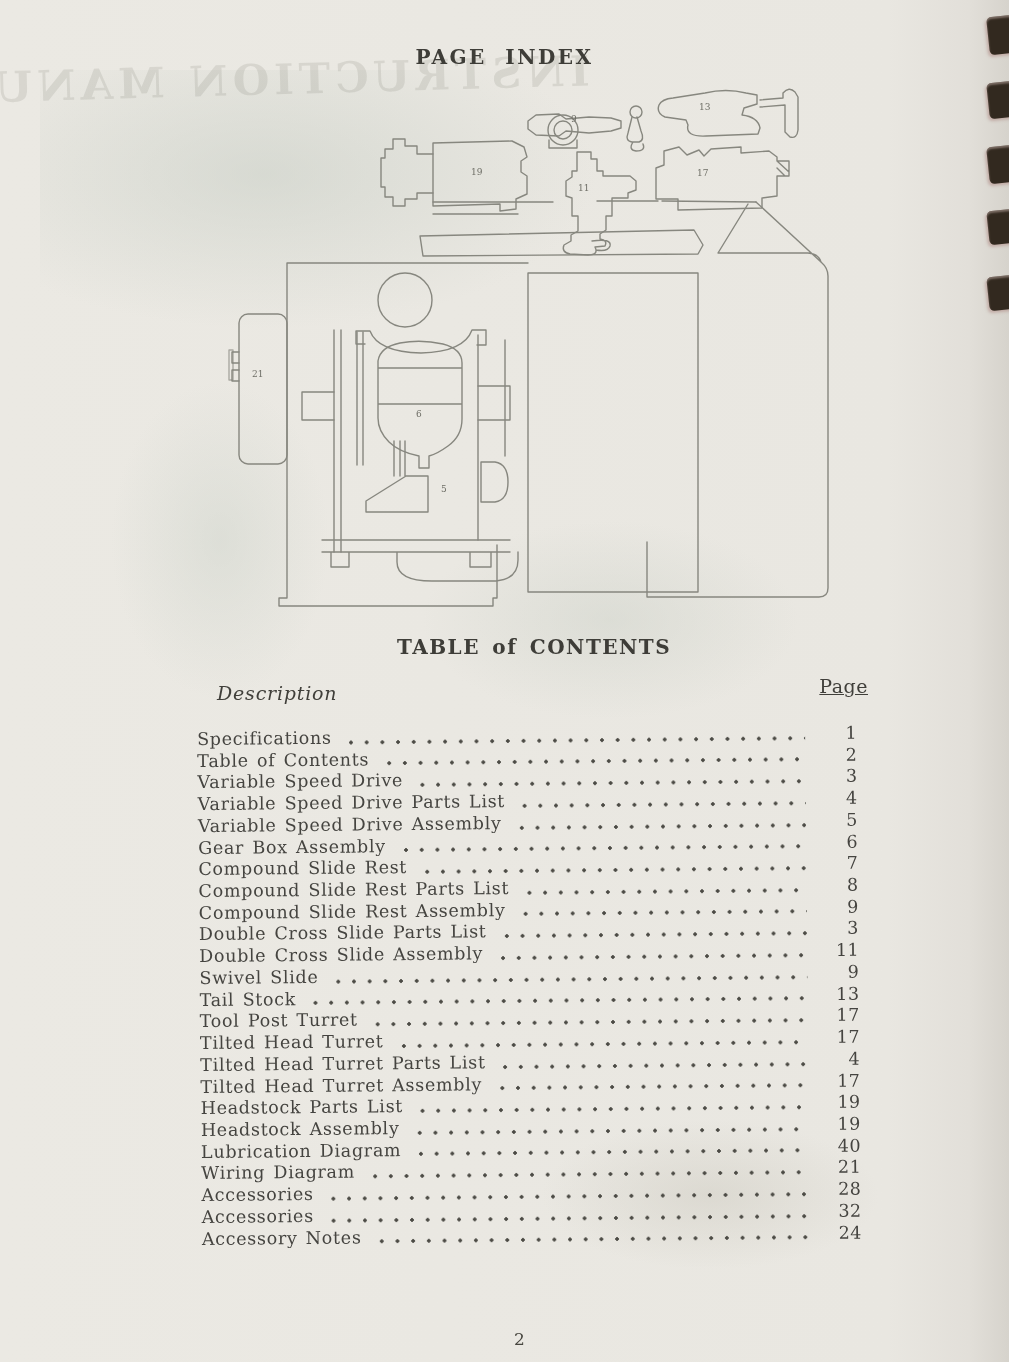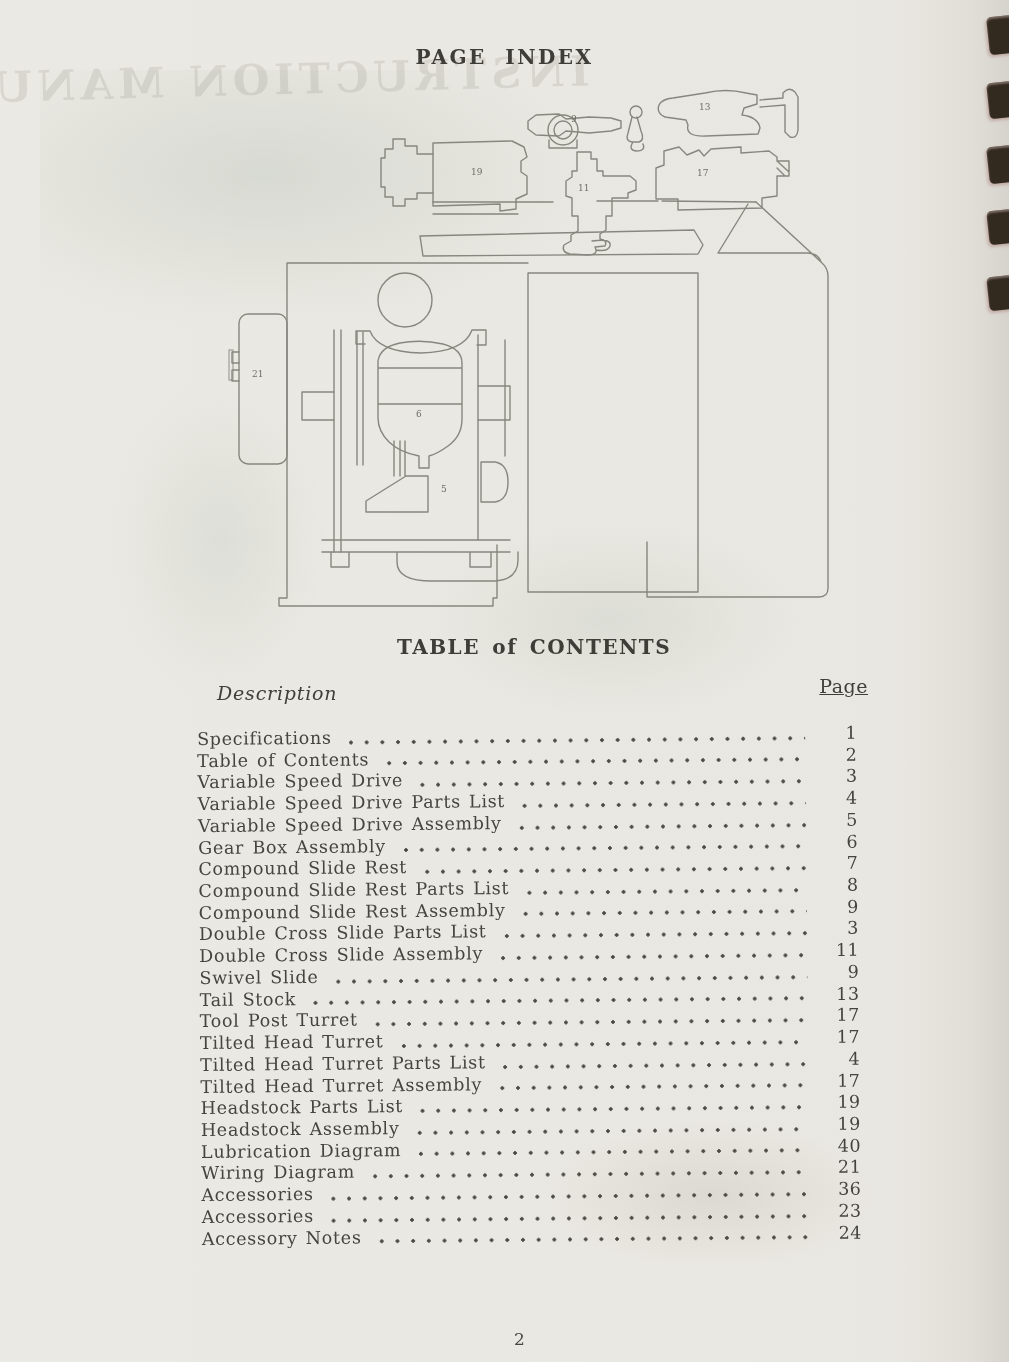--- a/index.html
+++ b/index.html
@@ -253,27 +253,27 @@
 
     <div class="toc-row">
       <span class="toc-desc">Wiring Diagram</span>
       <span class="toc-leader"></span>
       <span class="toc-page">21</span>
     </div>
 
     <div class="toc-row">
       <span class="toc-desc">Accessories</span>
       <span class="toc-leader"></span>
-      <span class="toc-page">36</span>
+      <span class="toc-page">28</span>
     </div>
 
     <div class="toc-row">
       <span class="toc-desc">Accessories</span>
       <span class="toc-leader"></span>
-      <span class="toc-page">23</span>
+      <span class="toc-page">32</span>
     </div>
 
     <div class="toc-row">
       <span class="toc-desc">Accessory Notes</span>
       <span class="toc-leader"></span>
       <span class="toc-page">24</span>
     </div>
   </div>
 
   <div class="footer-num">2</div>

